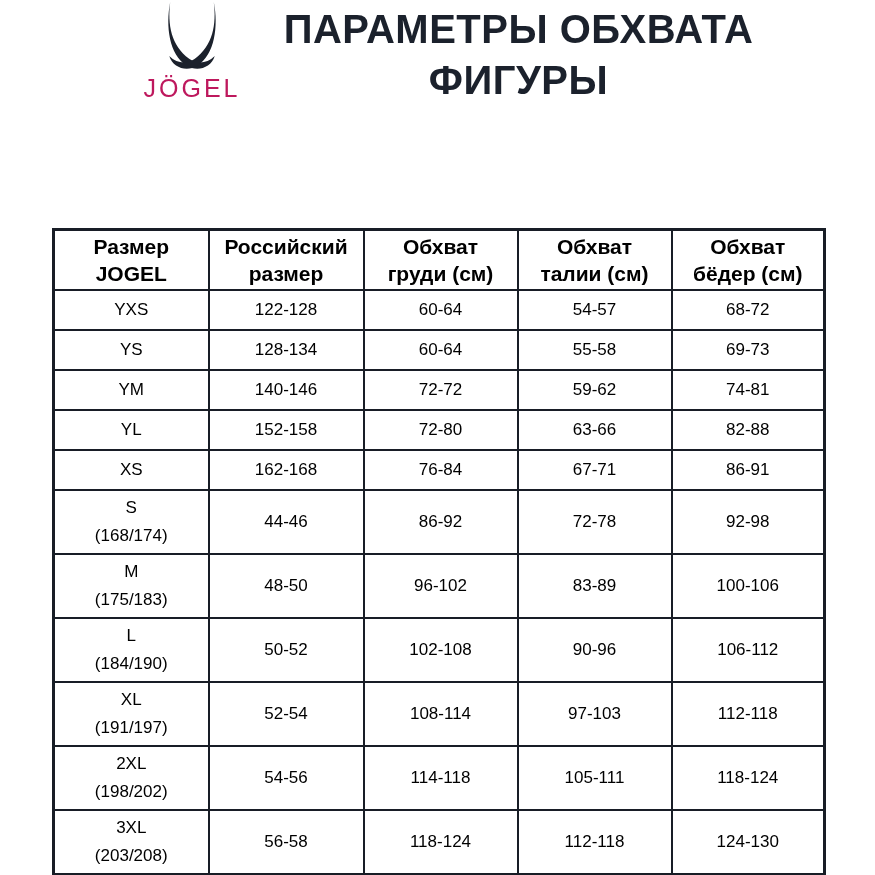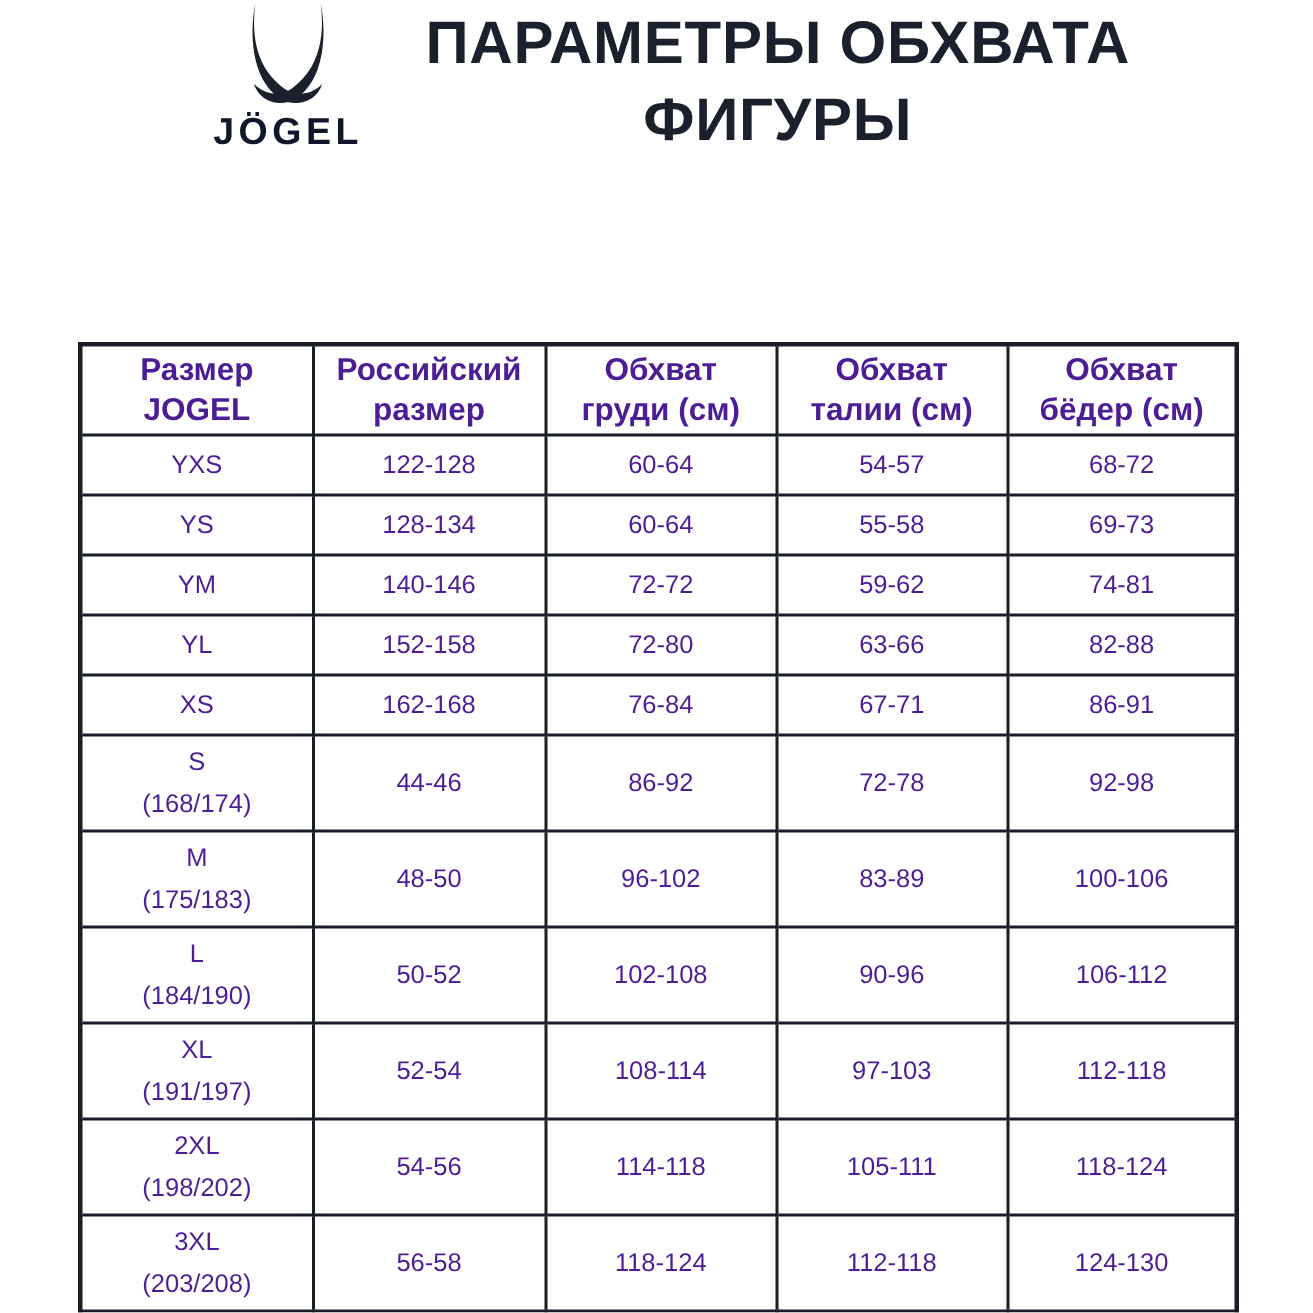--- a/index.html
+++ b/index.html
@@ -3,34 +3,34 @@
 <meta charset="utf-8">
 <style>
   html,body{margin:0;padding:0;background:#ffffff;}
   .page{
     position:relative;width:875px;height:875px;background:#ffffff;
     font-family:"Liberation Sans","DejaVu Sans",sans-serif;color:#1c212b;overflow:hidden;
   }
   
   .logo{position:absolute;left:116px;top:2px;width:152px;text-align:center;}
   .logo svg{display:block;margin:0 auto;width:96px;height:72px;}
-  .brand{font-size:25px;font-weight:bold;letter-spacing:3px;margin-top:0px;color:#0f172a;}
+  .brand{font-size:25px;font-weight:normal;letter-spacing:3px;margin-top:0px;color:#be185d;}
   .title{
     position:absolute;left:190px;right:28px;top:4px;text-align:center;
     font-size:40px;font-weight:bold;line-height:51px;letter-spacing:0.5px;color:#1b212c;
   }
   
   table.size-table{
     position:absolute;left:52px;top:228px;width:771px;
     border-collapse:collapse;table-layout:fixed;
     border:3px solid #181d26;
   }
   .size-table th,.size-table td{
     border:2px solid #181d26;text-align:center;vertical-align:middle;
-    white-space:pre-line;padding:0;color:#4c1d95;
+    white-space:pre-line;padding:0;color:#000000;
   }
   .size-table th{font-size:21px;font-weight:bold;line-height:27px;height:58px;}
   .size-table td{font-size:17px;font-weight:400;line-height:28px;}
   tr.single td{height:38px;}
   tr.double td{height:62px;}
 </style>
 </head>
 <body>
 
 <div class="page">

